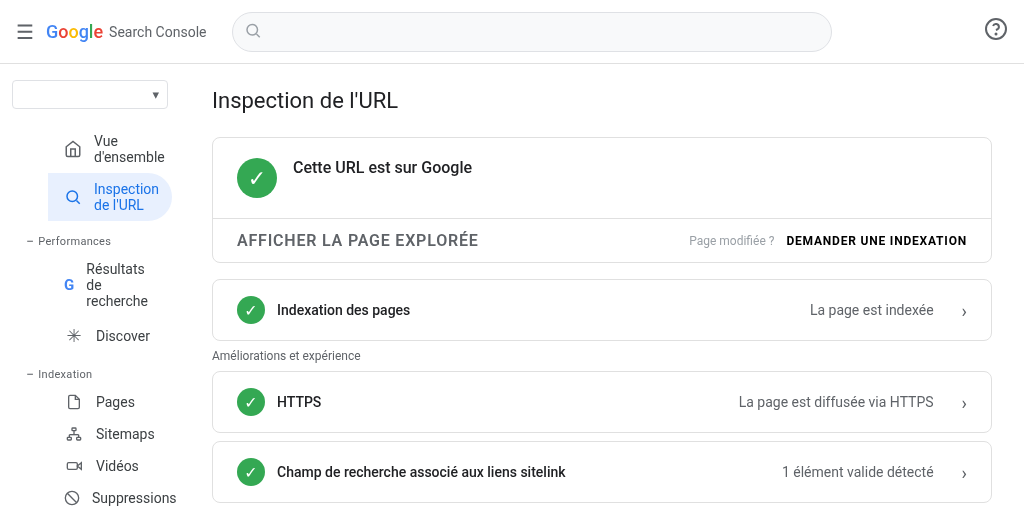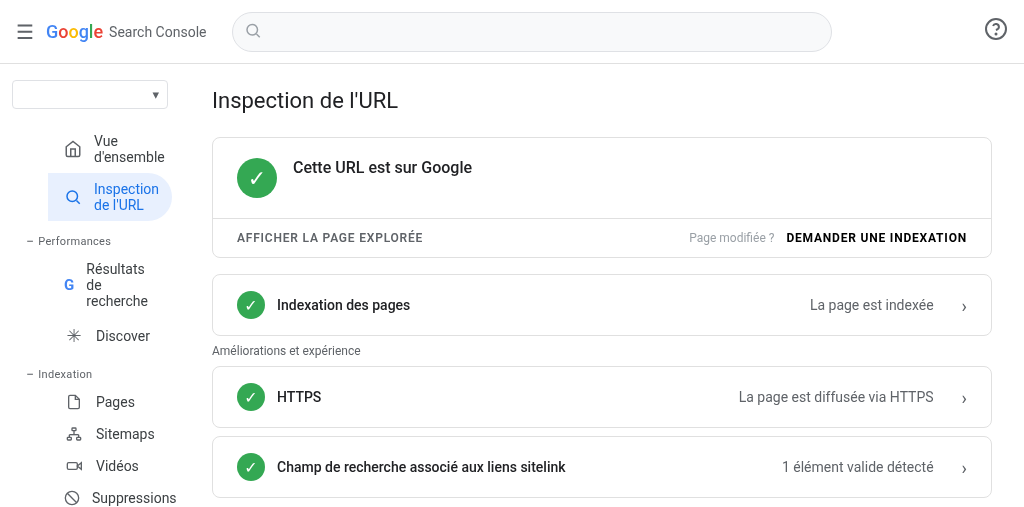--- a/index.html
+++ b/index.html
@@ -210,21 +210,21 @@
       text-decoration: none;
     }
     .card-actions {
       border-top: 1px solid #e0e0e0;
       padding: 12px 24px;
       display: flex;
       align-items: center;
       justify-content: space-between;
     }
     .card-action-link {
-      font-size: 12px;
+      font-size: 16px;
       font-weight: 600;
       color: #5f6368;
       letter-spacing: 0.8px;
       text-transform: uppercase;
       cursor: pointer;
     }
     .card-action-right {
       display: flex;
       align-items: flex-start;
       gap: 12px;

